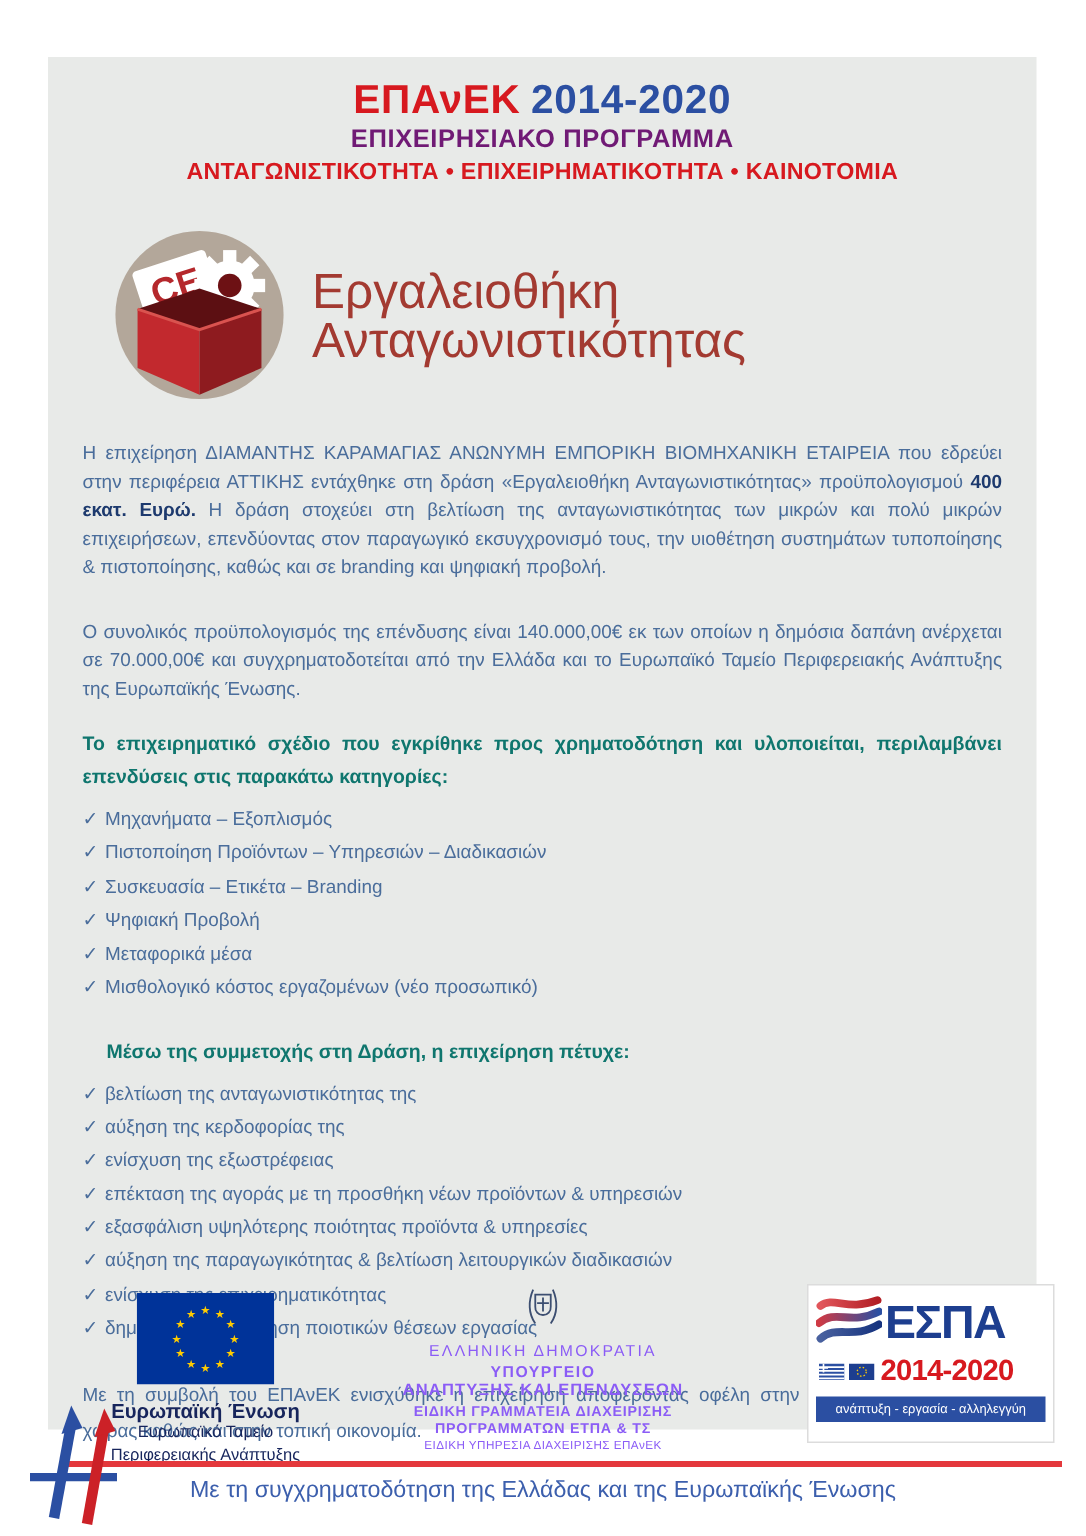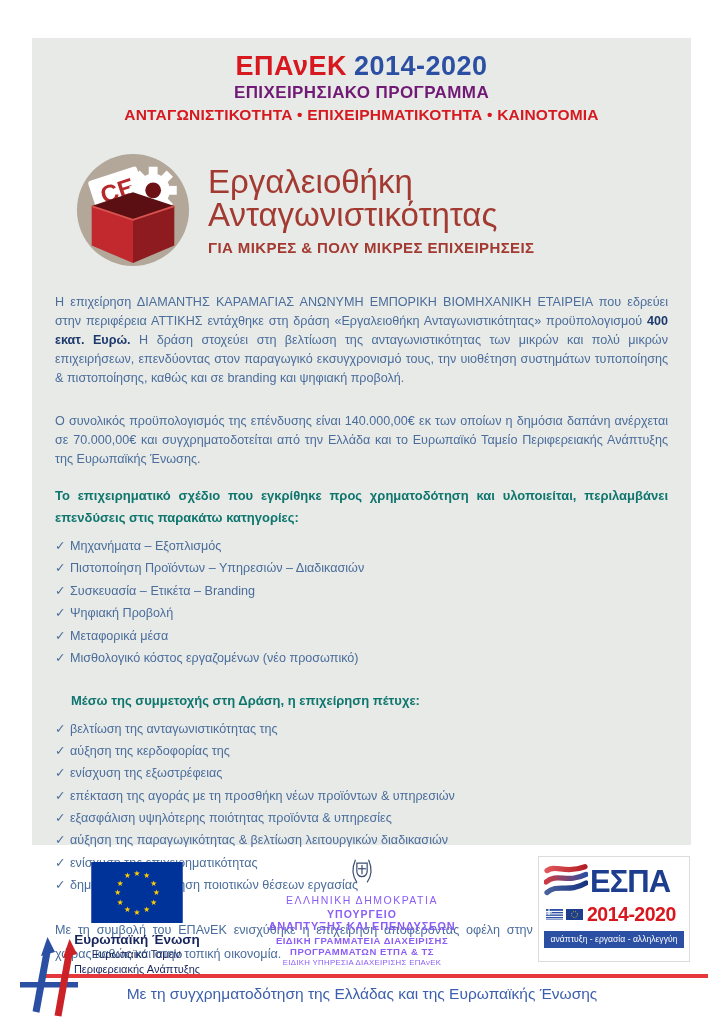--- a/index.html
+++ b/index.html
@@ -1,18 +1,18 @@
 <!DOCTYPE html>
 <html><head>
 <meta charset="utf-8">
 <style>
   html,body{margin:0;padding:0;background:#fff;}
   .page{position:relative;width:724px;height:1024px;background:#ffffff;overflow:hidden;
         font-family:"Liberation Sans","DejaVu Sans",sans-serif;}
-  .panel{position:absolute;left:32px;top:38px;width:659px;height:807px;background:#e8eae8;}
+  .panel{position:absolute;left:32px;top:38px;width:659px;height:915px;background:#e8eae8;}
 
   
   .hdr{padding-top:13px;text-align:center;line-height:1.15;}
   .hdr-line1{font-size:27px;font-weight:bold;letter-spacing:0.5px;}
   .hdr-line1 .red{color:#d7191f;}
   .hdr-line1 .blue{color:#2b4fa2;font-weight:600;margin-left:7px;}
   .hdr-line2{font-size:17px;font-weight:bold;color:#701a75;margin-top:1px;letter-spacing:0.4px;}
   .hdr-line3{font-size:15.5px;font-weight:bold;color:#d7191f;margin-top:3px;letter-spacing:0.2px;}
 
   
@@ -37,21 +37,21 @@
   .eu-fund{font-size:11px;color:#17255c;line-height:1.25;margin-top:1px;}
 
   .ministry{position:absolute;left:252px;top:857px;width:220px;text-align:center;color:#8b5cf6;}
   .min-l1{font-size:10.5px;letter-spacing:1.5px;margin-top:3px;}
   .min-l2{font-size:10.5px;font-weight:bold;letter-spacing:1px;margin-top:2px;}
   .min-l3{font-size:11px;font-weight:bold;letter-spacing:0.8px;}
   .min-l4{font-size:9.5px;font-weight:bold;letter-spacing:0.5px;margin-top:3px;}
   .min-l5{font-size:9.5px;font-weight:bold;letter-spacing:0.5px;}
   .min-l6{font-size:7.8px;letter-spacing:0.3px;margin-top:1px;}
 
-  .espa{position:absolute;left:538px;top:856px;width:152px;height:106px;background:#fff;
+  .espa{position:absolute;left:538px;top:856px;width:165px;height:106px;background:#fff;
         border:1px solid #dcdcdc;box-sizing:border-box;padding:6px 5px 0 5px;}
   .espa-top{display:flex;align-items:center;}
   .espa-word{font-size:31px;font-weight:bold;color:#1d3e8f;letter-spacing:-1px;margin-left:2px;}
   .espa-mid{display:flex;align-items:center;margin-top:2px;}
   .espa-flags{display:flex;align-items:center;gap:3px;margin:0 4px 0 2px;}
   .espa-years{font-size:19.5px;font-weight:bold;color:#d7191f;letter-spacing:-0.5px;}
   .espa-band{background:#2b4fa2;color:#fff;font-size:8.6px;text-align:center;
              padding:3px 0 4px 0;margin-top:5px;}
 
   .redline{position:absolute;left:40px;top:974px;width:668px;height:4px;background:#e4383c;}
@@ -94,21 +94,20 @@
         </g>
         <circle cx="80.5" cy="40" r="8" fill="#6d1114"></circle>
         <polygon points="18,56 60,42 102,56 60,70" fill="#5c0f12"></polygon>
         <polygon points="18,56 60,70 60,114 18,96" fill="#c2292e"></polygon>
         <polygon points="102,56 60,70 60,114 102,96" fill="#8e1b1f"></polygon>
         <polyline points="18,56 60,70 102,56" fill="none" stroke="#d9534f" stroke-width="2"></polyline>
       </svg>
       <div class="brand-text">
         <div class="brand-title">Εργαλειοθήκη</div>
         <div class="brand-title">Ανταγωνιστικότητας</div>
-        <div class="brand-sub">ΓΙΑ ΜΙΚΡΕΣ &amp; ΠΟΛΥ ΜΙΚΡΕΣ ΕΠΙΧΕΙΡΗΣΕΙΣ</div>
       </div>
     </div>
 
     <div class="content">
       <p class="body"><span>Η επιχείρηση ΔΙΑΜΑΝΤΗΣ ΚΑΡΑΜΑΓΙΑΣ ΑΝΩΝΥΜΗ ΕΜΠΟΡΙΚΗ ΒΙΟΜΗΧΑΝΙΚΗ ΕΤΑΙΡΕΙΑ που εδρεύει στην περιφέρεια ΑΤΤΙΚΗΣ εντάχθηκε στη δράση «Εργαλειοθήκη Ανταγωνιστικότητας» προϋπολογισμού </span><b>400 εκατ. Ευρώ.</b><span> Η δράση στοχεύει στη βελτίωση της ανταγωνιστικότητας των μικρών και πολύ μικρών επιχειρήσεων, επενδύοντας στον παραγωγικό εκσυγχρονισμό τους, την υιοθέτηση συστημάτων τυποποίησης &amp; πιστοποίησης, καθώς και σε branding και ψηφιακή προβολή.</span></p>
 
       <p class="body">Ο συνολικός προϋπολογισμός της επένδυσης είναι 140.000,00€ εκ των οποίων η δημόσια δαπάνη ανέρχεται σε 70.000,00€ και συγχρηματοδοτείται από την Ελλάδα και το Ευρωπαϊκό Ταμείο Περιφερειακής Ανάπτυξης της Ευρωπαϊκής Ένωσης.</p>
 
       <p class="lead">Το επιχειρηματικό σχέδιο που εγκρίθηκε προς χρηματοδότηση και υλοποιείται, περιλαμβάνει επενδύσεις στις παρακάτω κατηγορίες:</p>
       <ul class="checks">

